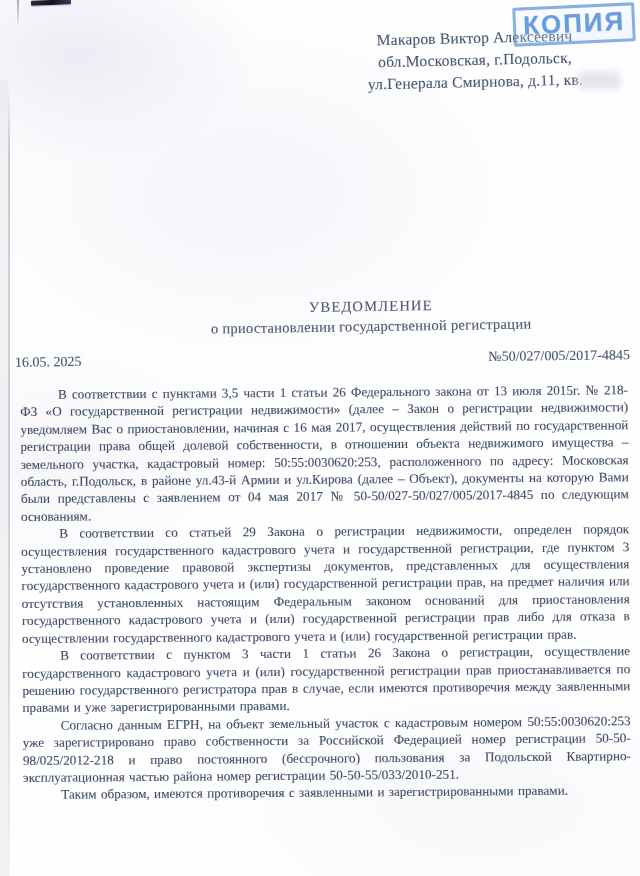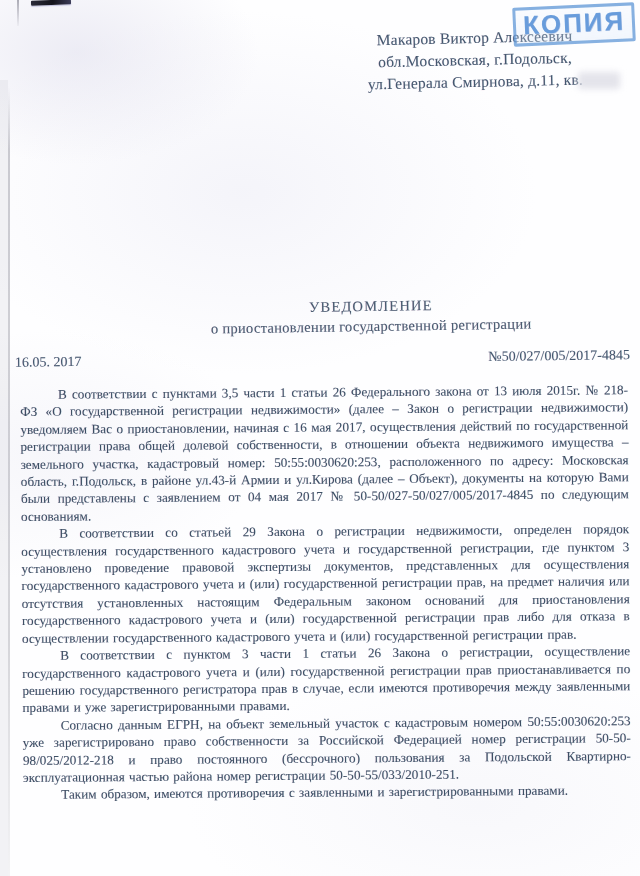--- a/index.html
+++ b/index.html
@@ -169,21 +169,21 @@
   <div class="stamp">
     <span>КОПИЯ</span>
   </div>
 
   <div class="title-block">
     <div class="doc-title">УВЕДОМЛЕНИЕ</div>
     <div class="doc-subtitle">о приостановлении государственной регистрации</div>
   </div>
 
   <div class="meta-row">
-    <span class="doc-date">16.05. 2017</span>
+    <span class="doc-date">16.05. 2025</span>
     <span class="doc-number">№50/027/005/2017-4845</span>
   </div>
 
   <div class="body-text">
     <p>В соответствии с пунктами 3,5 части 1 статьи 26 Федерального закона от 13 июля 2015г. № 218-ФЗ «О государственной регистрации недвижимости» (далее – Закон о регистрации недвижимости) уведомляем Вас о приостановлении, начиная с 16 мая 2017, осуществления действий по государственной регистрации права общей долевой собственности, в отношении объекта недвижимого имущества – земельного участка, кадастровый номер: 50:55:0030620:253, расположенного по адресу: Московская область, г.Подольск, в районе ул.43-й Армии и ул.Кирова (далее – Объект), документы  на которую Вами были представлены с заявлением от 04 мая 2017 № 50-50/027-50/027/005/2017-4845 по следующим основаниям.</p>
     <p>В соответствии со статьей 29 Закона о регистрации недвижимости, определен порядок осуществления государственного кадастрового учета и государственной регистрации, где пунктом 3 установлено проведение правовой экспертизы документов, представленных для осуществления государственного кадастрового учета и (или) государственной регистрации прав, на предмет наличия или отсутствия установленных настоящим Федеральным законом оснований для приостановления государственного кадастрового учета и (или) государственной регистрации прав либо для отказа в осуществлении государственного кадастрового учета и (или) государственной регистрации прав.</p>
     <p>В соответствии с пунктом 3 части 1 статьи 26 Закона о регистрации, осуществление государственного кадастрового учета и (или) государственной регистрации прав приостанавливается по решению государственного регистратора прав в случае, если имеются противоречия между заявленными правами и уже зарегистрированными правами.</p>
     <p>Согласно данным ЕГРН, на объект земельный участок с кадастровым номером 50:55:0030620:253 уже зарегистрировано право собственности за Российской Федерацией номер регистрации 50-50-98/025/2012-218 и право постоянного (бессрочного) пользования за Подольской Квартирно-эксплуатационная частью района номер регистрации 50-50-55/033/2010-251.</p>
     <p>Таким образом, имеются противоречия с заявленными и зарегистрированными правами.</p>
   </div>

